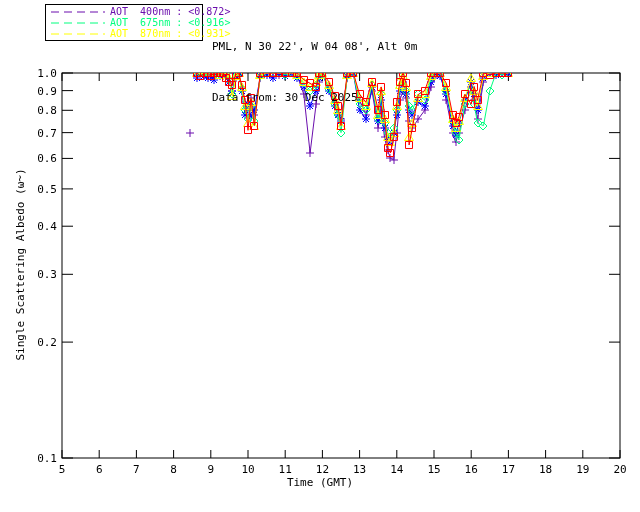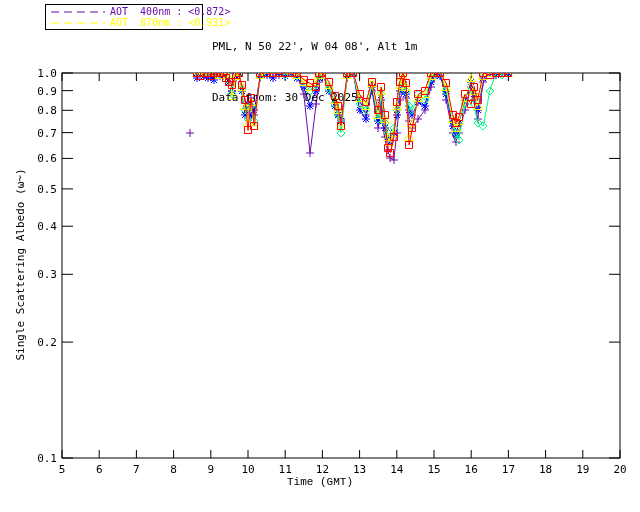--- a/index.html
+++ b/index.html
@@ -4,47 +4,53 @@
 <style>
   html,body{margin:0;padding:0;background:#fff;}
   .screen{position:relative;width:640px;height:512px;background:#ffffff;overflow:hidden;
           font-family:"DejaVu Sans Mono",monospace;color:#000;}
   .hdr{position:absolute;left:212px;top:4px;font-size:11px;line-height:17px;white-space:pre;}
   .legend{position:absolute;left:45px;top:4px;width:158px;border:1px solid #000;background:#fff;
           padding:1px 2px;box-sizing:border-box;}
   .lrow{display:flex;align-items:center;height:11px;}
   .lrow svg{flex:0 0 auto;margin:0 4px 0 2px;}
   .lrow .ltxt{font-size:10px;white-space:pre;line-height:11px;text-align:right;}
-  .xlabel{position:absolute;left:0;top:476px;width:640px;text-align:center;font-size:11px;font-family:Liberation Mono, monospace;}
+  .xlabel{position:absolute;left:0;top:476px;width:640px;text-align:center;font-size:11px;}
   .ylabel{position:absolute;left:-160px;top:258px;width:360px;text-align:center;font-size:11px;
           transform:rotate(-90deg);transform-origin:center;}
   svg text{font-family:"DejaVu Sans Mono",monospace;}
 </style>
 </head>
 <body>
 
 <div class="screen">
 
   <div class="legend" id="legend">
       <div class="lrow">
         <svg width="56" height="6">
        <line x1="1" y1="3" x2="55" y2="3" stroke="#6A0DAD" stroke-width="1" stroke-dasharray="8 5"></line>
      </svg>
      <span class="ltxt" style="color:#6A0DAD">AOT  400nm : &lt;0.872&gt;</span>
       </div>
       <div class="lrow">
         <svg width="56" height="6">
+       <line x1="1" y1="3" x2="55" y2="3" stroke="#00FF7F" stroke-width="1" stroke-dasharray="8 5"></line>
+     </svg>
+     <span class="ltxt" style="color:#00FF7F">AOT  675nm : &lt;0.916&gt;</span>
+      </div>
+      <div class="lrow">
+        <svg width="56" height="6">
        <line x1="1" y1="3" x2="55" y2="3" stroke="#FFFF00" stroke-width="1" stroke-dasharray="8 5"></line>
      </svg>
      <span class="ltxt" style="color:#FFFF00">AOT  870nm : &lt;0.931&gt;</span>
       </div>
     </div>
 
   <div class="hdr">
-    <div>PML, N 50 22', W 04 08', Alt 1m</div>
+    <div>PML, N 30 22', W 04 08', Alt 0m</div>
     <div>Data from: 30 Dec 2025</div>
   </div>
 
   <svg id="chart" width="640" height="512" xmlns="http://www.w3.org/2000/svg">
       <defs>
         <clipPath id="box">
           <rect x="62" y="73" width="558" height="385"></rect>
         </clipPath>
       </defs>
       <g stroke="#000000" fill="none" stroke-width="1">

